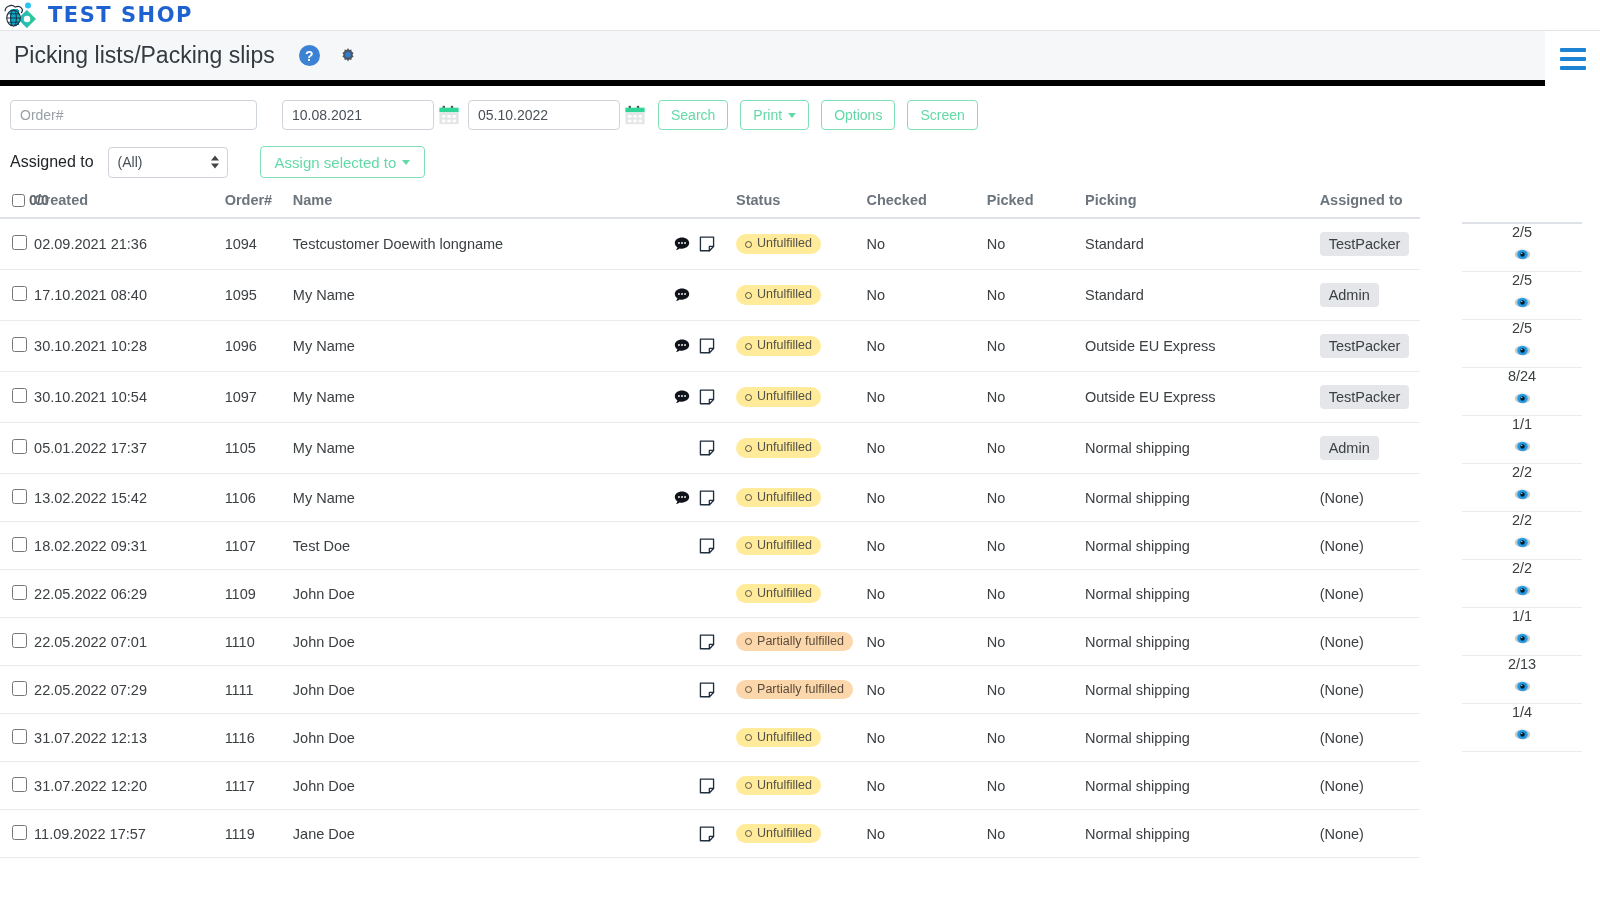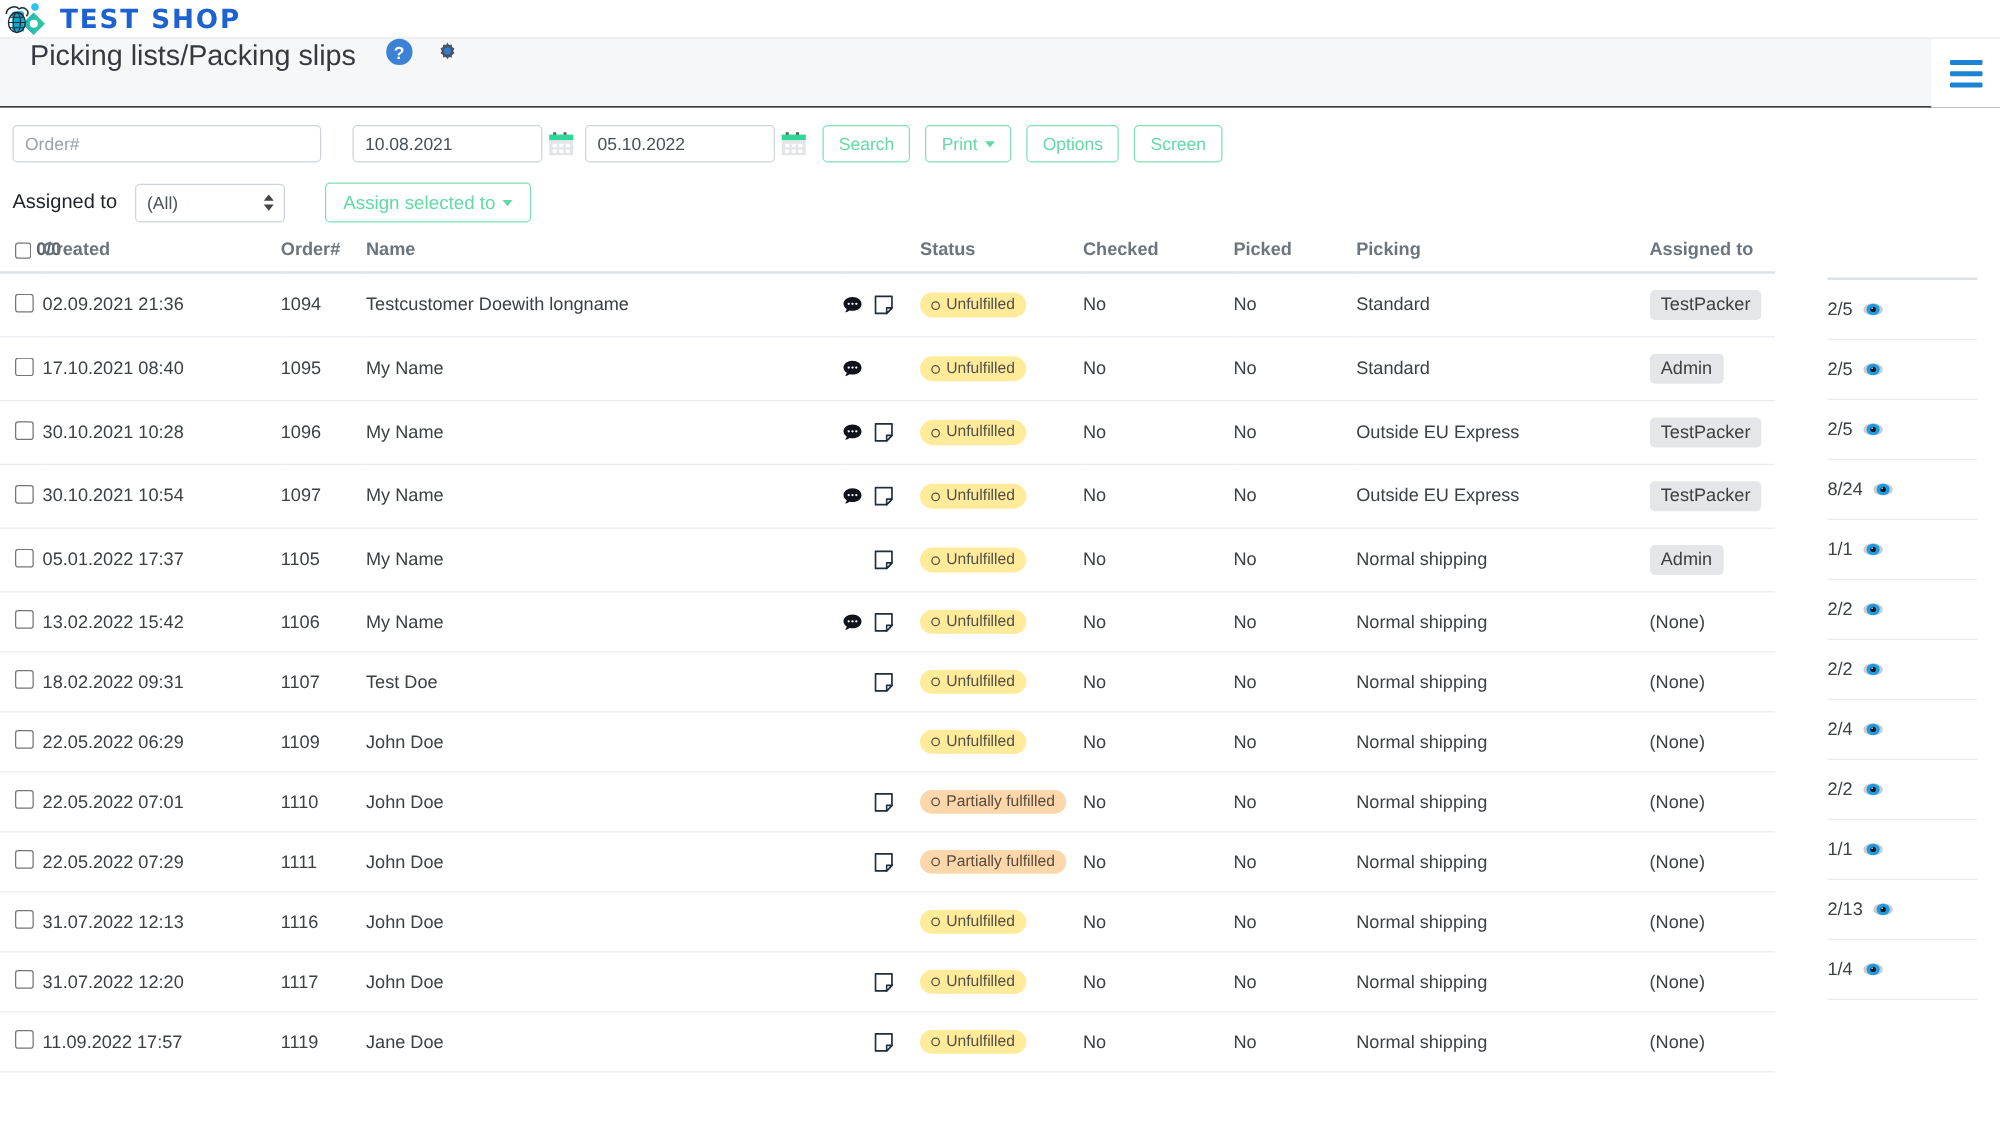--- a/index.html
+++ b/index.html
@@ -32,24 +32,24 @@
     font-weight: bold;
     font-size: 21px;
     letter-spacing: 1.5px;
     color: #1e62d0;
   }
 
   
   .titlebar {
     height: 55px;
     background: #f6f7f8;
-    border-bottom: 1px solid #000000;
+    border-bottom: 6px solid #000000;
     display: flex;
-    align-items: flex-start;
-    padding-left: 24px;
+    align-items: center;
+    padding-left: 14px;
     position: relative;
   }
   .page-title {
     font-size: 23px;
     color: #343a40;
     font-weight: 400;
   }
   .title-icons { display: flex; align-items: center; gap: 18px; margin-left: 24px; }
   .help-icon {
     width: 21px; height: 21px; border-radius: 50%;
@@ -225,21 +225,21 @@
     position: absolute;
     left: 1462px;
     top: 0;
     width: 120px;
   }
   .rc-head { height: 38px; border-bottom: 2px solid #dee2e6; }
   .rc-row {
     height: 48px;
     border-bottom: 1px solid #e9ecef;
     display: flex; align-items: center; gap: 8px;
-    font-size: 14.5px; color: #3c4043;
+    font-size: 14.5px; color: #3c4043; flex-direction: column;
   }
   .eye { width: 17px; height: 13px; cursor: pointer; }
 
   .content-card {
     position: relative;
     border-bottom: 1px solid #e2e4e8;
     padding-bottom: 50px;
   }
 </style>
 </head>
@@ -714,29 +714,20 @@
           <div class="rc-row">
             <span>2/2</span>
             <svg class="eye" viewBox="0 0 24 16">
               <ellipse cx="12" cy="8" rx="11" ry="7" fill="#c9cdd1"></ellipse>
               <ellipse cx="12" cy="8" rx="7.4" ry="6.4" fill="#1e9ae0"></ellipse>
               <circle cx="12" cy="8" r="3.1" fill="#0f1720"></circle>
               <circle cx="10.9" cy="6.6" r="1" fill="#ffffff" opacity=".75"></circle>
             </svg>
           </div>
           <div class="rc-row">
-            <span>2/4</span>
-            <svg class="eye" viewBox="0 0 24 16">
-              <ellipse cx="12" cy="8" rx="11" ry="7" fill="#c9cdd1"></ellipse>
-              <ellipse cx="12" cy="8" rx="7.4" ry="6.4" fill="#1e9ae0"></ellipse>
-              <circle cx="12" cy="8" r="3.1" fill="#0f1720"></circle>
-              <circle cx="10.9" cy="6.6" r="1" fill="#ffffff" opacity=".75"></circle>
-            </svg>
-          </div>
-          <div class="rc-row">
             <span>2/2</span>
             <svg class="eye" viewBox="0 0 24 16">
               <ellipse cx="12" cy="8" rx="11" ry="7" fill="#c9cdd1"></ellipse>
               <ellipse cx="12" cy="8" rx="7.4" ry="6.4" fill="#1e9ae0"></ellipse>
               <circle cx="12" cy="8" r="3.1" fill="#0f1720"></circle>
               <circle cx="10.9" cy="6.6" r="1" fill="#ffffff" opacity=".75"></circle>
             </svg>
           </div>
           <div class="rc-row">
             <span>1/1</span>

